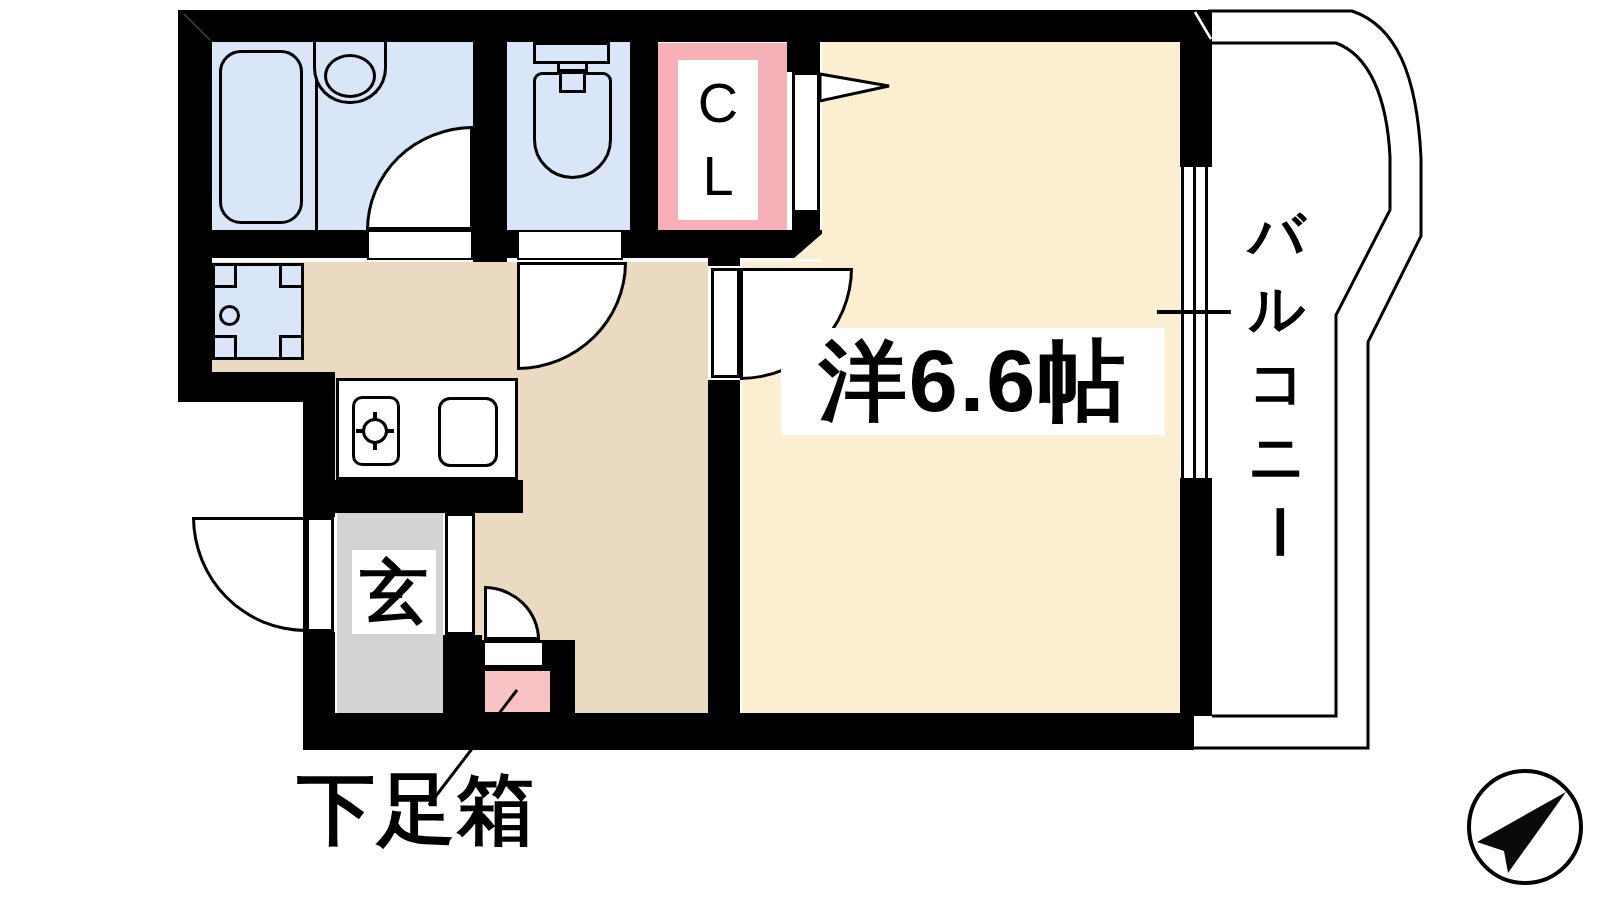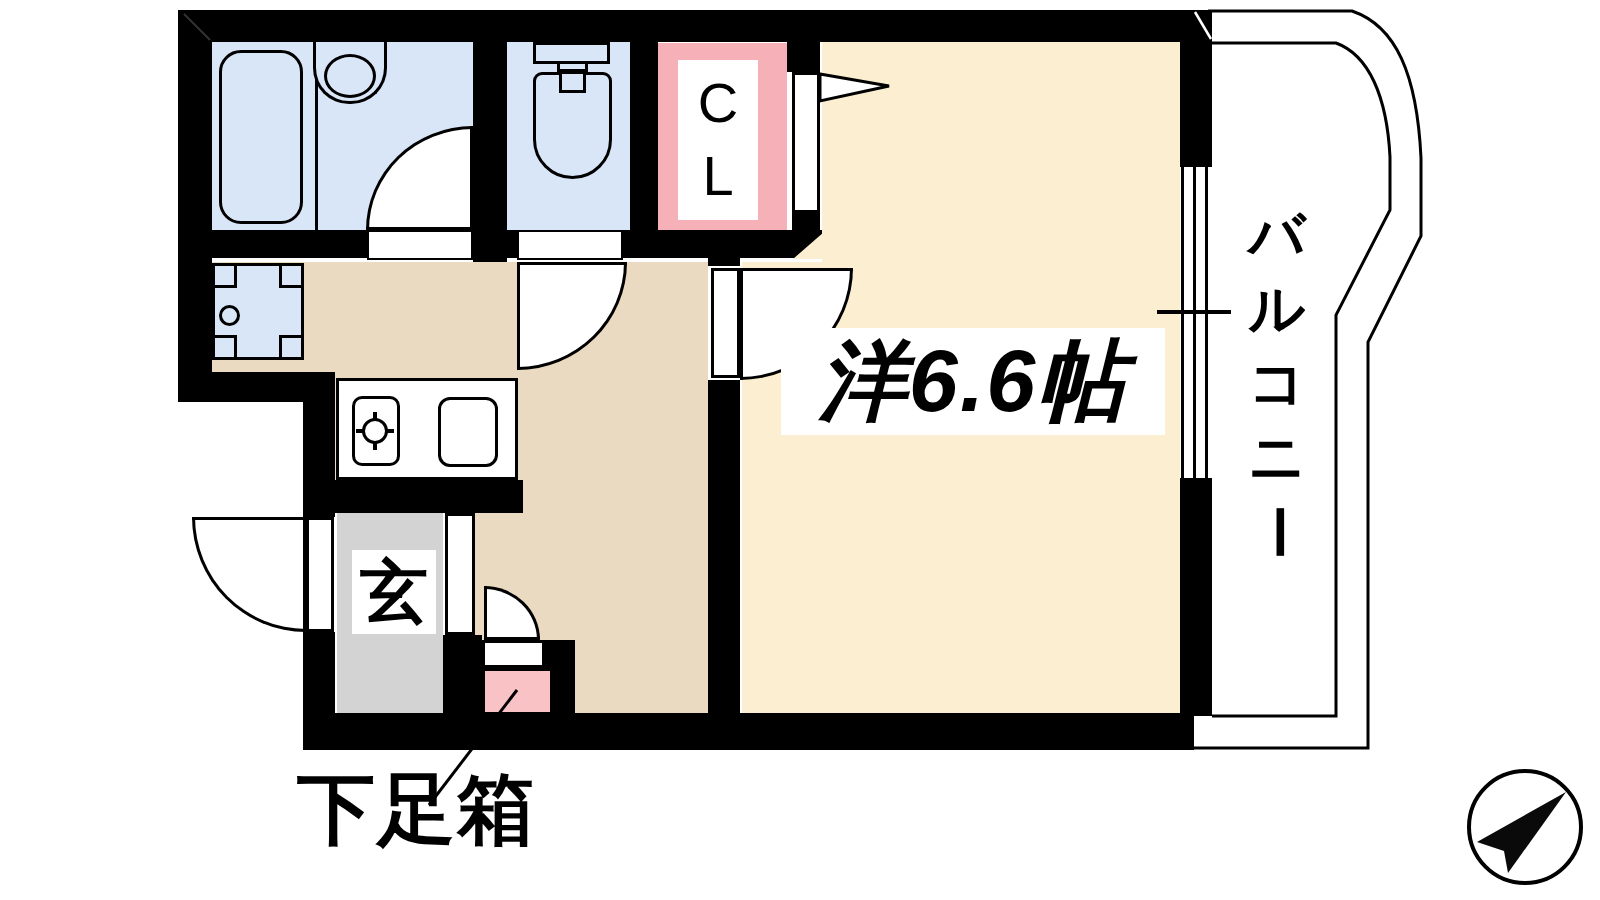--- a/index.html
+++ b/index.html
@@ -15,21 +15,21 @@
   .floor-pink2{background:var(--shoe_box_pink,#F9C3C6);}
   .white{background:#fff;}
   .b3{border:3px solid #000;}
   .b2{border:2px solid #000;}
   .pie{background:#fff;border:3px solid #000;}
   .pie-tl{border-top-left-radius:100% 100%;}
   .pie-tr{border-top-right-radius:100% 100%;}
   .pie-bl{border-bottom-left-radius:100% 100%;}
   .pie-br{border-bottom-right-radius:100% 100%;}
   .label{display:flex;align-items:center;justify-content:center;color:#000;}
-  .room-label{font-size:88px;font-weight:600;letter-spacing:2px;white-space:nowrap;font-style:italic;}
+  .room-label{font-size:88px;font-weight:600;letter-spacing:2px;white-space:nowrap;}
   .cl-label{flex-direction:column;font-size:56px;font-weight:500;line-height:1.3;}
   .gen-label{font-size:68px;font-weight:600;}
   .shoe-label{font-size:78px;font-weight:600;letter-spacing:2px;white-space:nowrap;}
   .balcony-label{flex-direction:column;gap:16px;font-size:56px;font-weight:600;}
   .balcony-label div{height:58px;display:flex;align-items:center;justify-content:center;}
   .balcony-label .rot{transform:rotate(90deg);}
   .track{position:absolute;width:3px;background:#000;}
   svg{position:absolute;left:0;top:0;}
 </style>
 </head>

